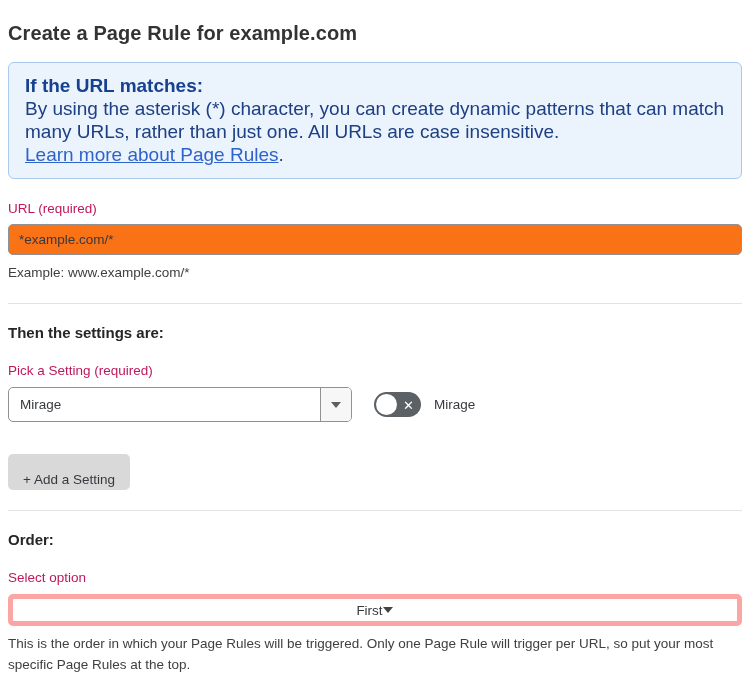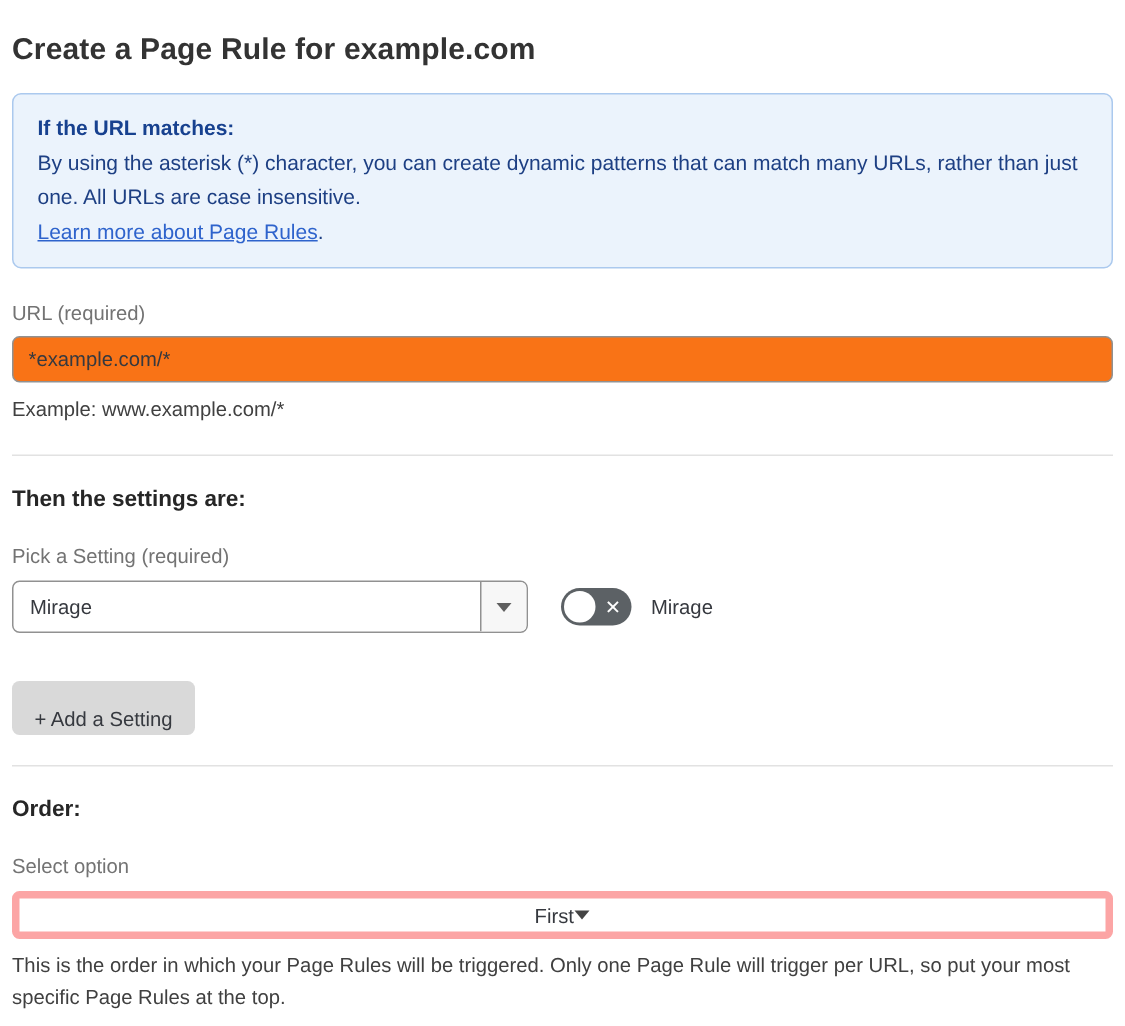--- a/index.html
+++ b/index.html
@@ -19,37 +19,37 @@
   }
 
   
   .info-box {
     margin-top: 17px;
     background: #ebf3fc;
     border: 1px solid #abc9ee;
     border-radius: 6px;
     padding: 11px 16px 12px 16px;
     color: #1d3f83;
-    font-size: 14px;
+    font-size: 19px;
     line-height: 23px;
   }
   .info-heading { font-weight: bold; color: #17418f; }
   .info-body { max-width: 700px; }
   .info-link-line { }
   .info-link {
     color: #2e63cc;
     text-decoration: underline;
     cursor: pointer;
   }
   .info-link-suffix { color: #1d3f83; }
 
   
   .field-label {
     font-size: 13.5px;
-    color: #737373;
+    color: #be185d;
     margin-top: 22px;
   }
   .helper-text {
     font-size: 13.5px;
     color: #404040;
     margin-top: 7px;
     line-height: 21px;
   }
 
   

